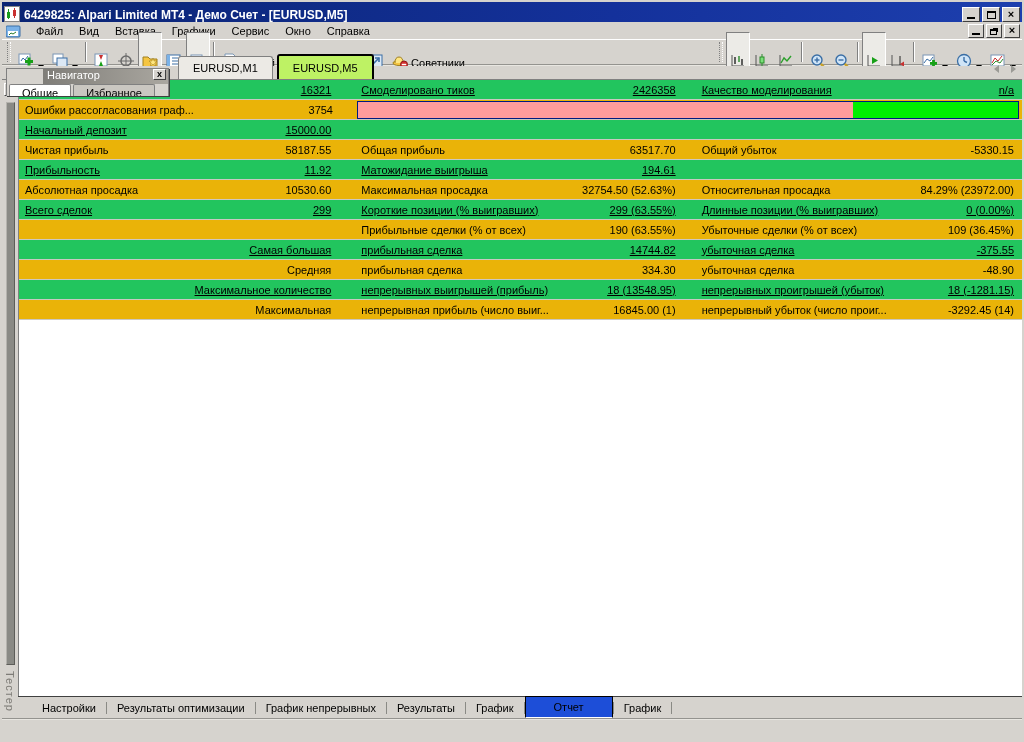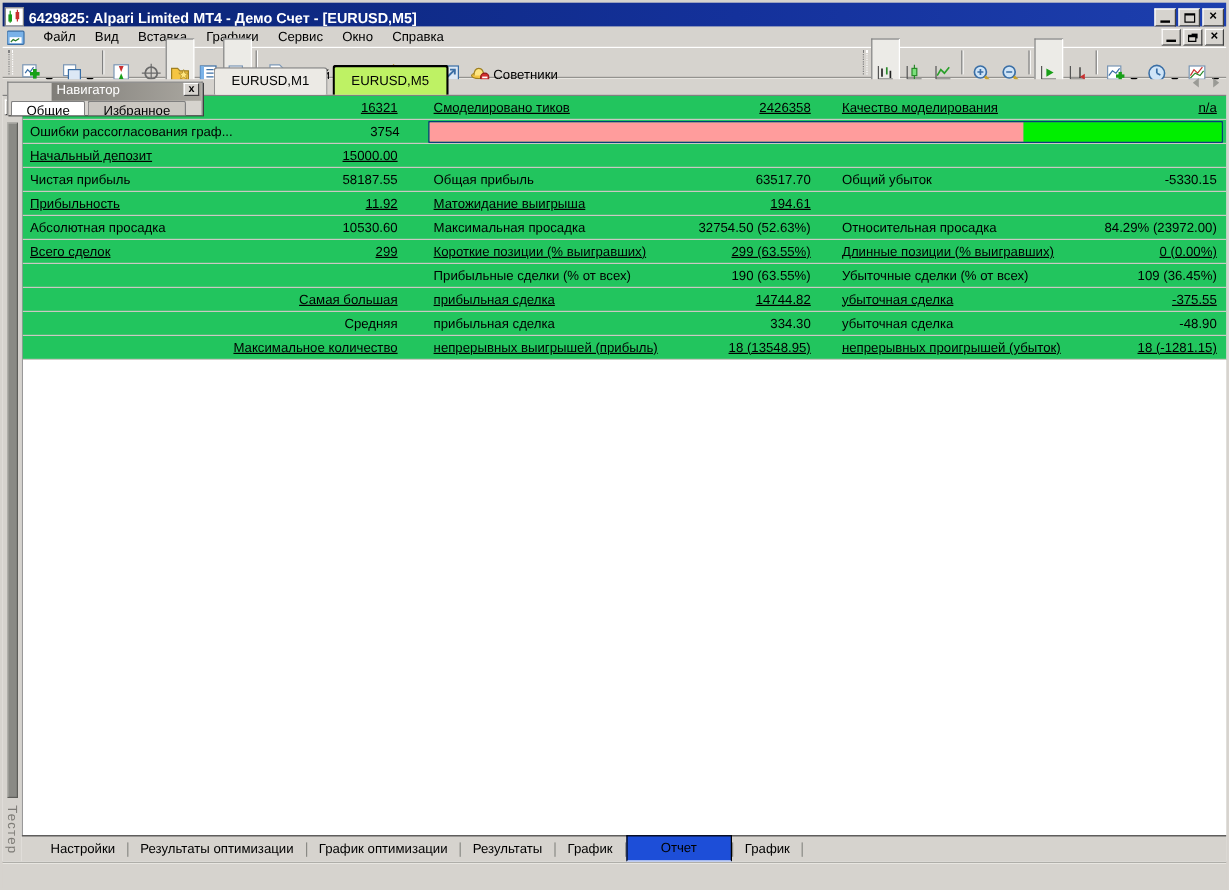--- a/index.html
+++ b/index.html
@@ -74,21 +74,21 @@
   
   .tester { position:relative; height:638px; background:#fff; }
   .tester-strip { position:absolute; left:0; top:0; bottom:0; width:16px; background:#d6d3ce; display:flex; flex-direction:column; align-items:center; }
   .strip-x { width:13px; height:13px; margin-top:3px; background:#d6d3ce; border:1px solid; border-color:#fff #404040 #404040 #fff;
     font-size:9px; font-weight:bold; line-height:10px; text-align:center; }
   .strip-grip { width:9px; flex:1; margin:6px 0 4px 0; background:#8a8a85; border:1px solid; border-color:#b5b3ae #5d5d59 #5d5d59 #b5b3ae; }
   .tester-vlabel { writing-mode:vertical-rl; color:#7e7c77; font-size:11px; padding:2px 0 6px 0; letter-spacing:1px; }
   .tester-body { margin-left:16px; height:100%; display:flex; flex-direction:column; }
   
   .report { border-left:1px solid #808080; }
-  .trow { height:20px; display:flex; align-items:center; border-bottom:1px solid #cbc8c2; background:#22c55e; position:relative; }
+  .trow { height:20px; display:flex; align-items:center; border-bottom:1px solid #cbc8c2; background:#eab308; position:relative; }
   .trow.odd { background:#22c55e;text-decoration:underline; }
   .pair { display:flex; align-items:center; height:100%; }
   .pair.p1 { width:338px; }
   .pair.p2 { width:342px; }
   .pair.p3 { width:328px; }
   .cl { flex:1; padding-left:6px; white-space:nowrap; overflow:hidden; }
   .cv { white-space:nowrap; text-align:center; }
   .p1 .cv { padding-right:24px; }
   .p2 .cv { padding-right:20px; }
   .p3 .cv { padding-right:8px; }
@@ -568,28 +568,42 @@
           </div>
           <div class="pair p2">
             <div class="cl">непрерывных выигрышей (прибыль)</div>
             <div class="cv">18 (13548.95)</div>
           </div>
           <div class="pair p3">
             <div class="cl">непрерывных проигрышей (убыток)</div>
             <div class="cv">18 (-1281.15)</div>
           </div>
         </div>
+        <div class="trow">
+          <div class="pair p1">
+            <div class="cl"></div>
+            <div class="cv">Максимальная</div>
+          </div>
+          <div class="pair p2">
+            <div class="cl">непрерывная прибыль (число выиг...</div>
+            <div class="cv">16845.00 (1)</div>
+          </div>
+          <div class="pair p3">
+            <div class="cl">непрерывный убыток (число проиг...</div>
+            <div class="cv">-3292.45 (14)</div>
+          </div>
+        </div>
       </div>
     <div class="report-filler"></div>
     <div id="tester-tabs" class="tester-tabs">
         <div class="btab">Настройки</div>
         <div class="btab-sep"></div>
         <div class="btab">Результаты оптимизации</div>
         <div class="btab-sep"></div>
-        <div class="btab">График оптимизации</div>
+        <div class="btab">График непрерывных</div>
         <div class="btab-sep"></div>
         <div class="btab">Результаты</div>
         <div class="btab-sep"></div>
         <div class="btab">График</div>
         <div class="btab-sep"></div>
         <div class="btab active">Отчет</div>
         <div class="btab-sep"></div>
         <div class="btab">График</div>
         <div class="btab-sep"></div>
       </div>

